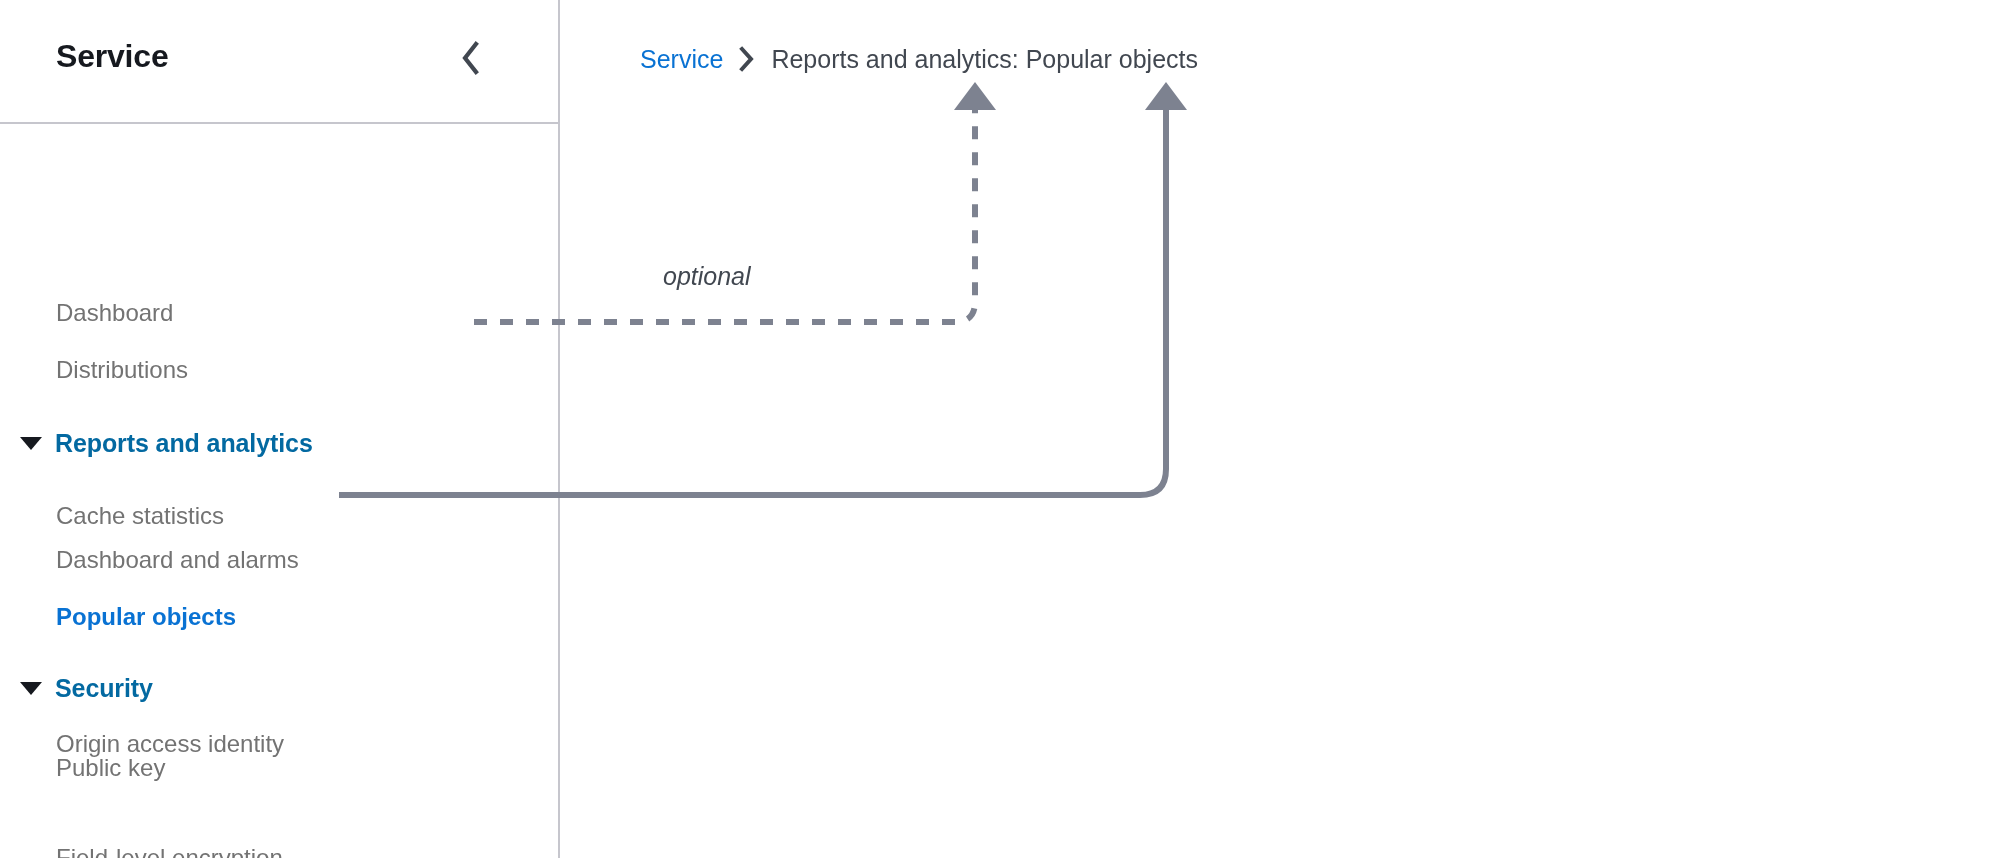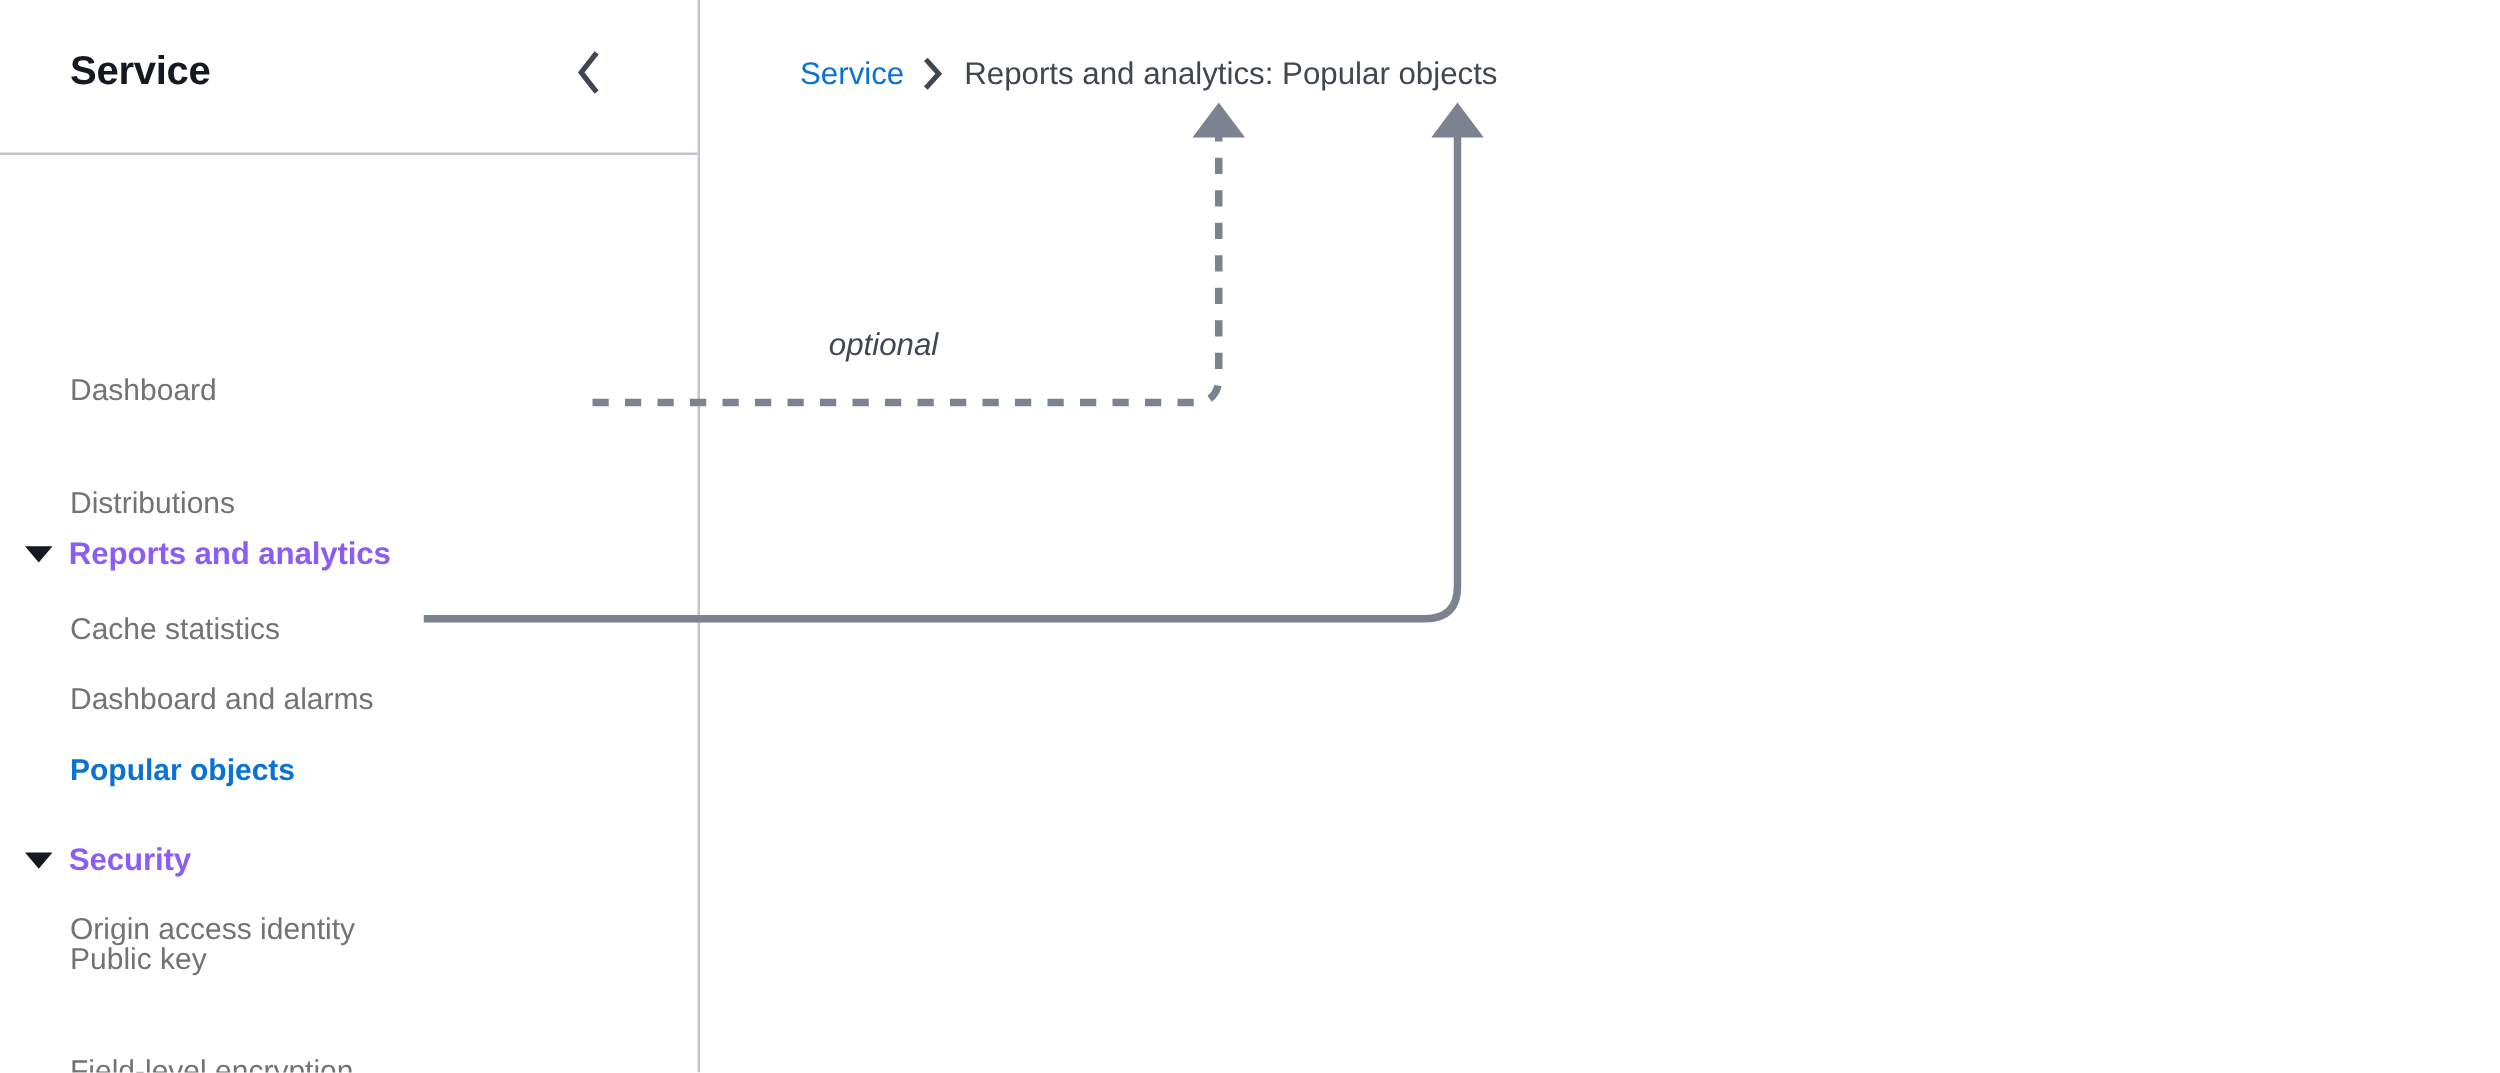--- a/index.html
+++ b/index.html
@@ -100,30 +100,30 @@
     display: block;
     width: 0;
     height: 0;
     border-left: 11px solid transparent;
     border-right: 11px solid transparent;
     border-top: 13px solid #16191f;
   }
   .nav-section .section-label {
     font-size: 25px;
     font-weight: 700;
-    color: #8b5cf6;
+    color: #0369a1;
     line-height: 1;
     letter-spacing: -0.1px;
   }
 
   
   #item-dashboard          { top: 177px; }
-  #item-distributions      { top: 234px; margin-top: 33px; }
+  #item-distributions      { top: 234px; }
   #section-reports         { top: 307px; }
-  #item-cache-statistics   { top: 368px; text-align: center; }
+  #item-cache-statistics   { top: 380px; text-align: center; }
   #item-monitoring-alarms  { top: 424px; }
   #item-popular-objects    { top: 481px; }
   #section-security        { top: 552px; }
   #item-origin-access      { top: 608px; }
   #item-public-key         { top: 632px; }
   #item-field-level        { top: 722px; }
 
   
   #content-pane {
     position: absolute;

